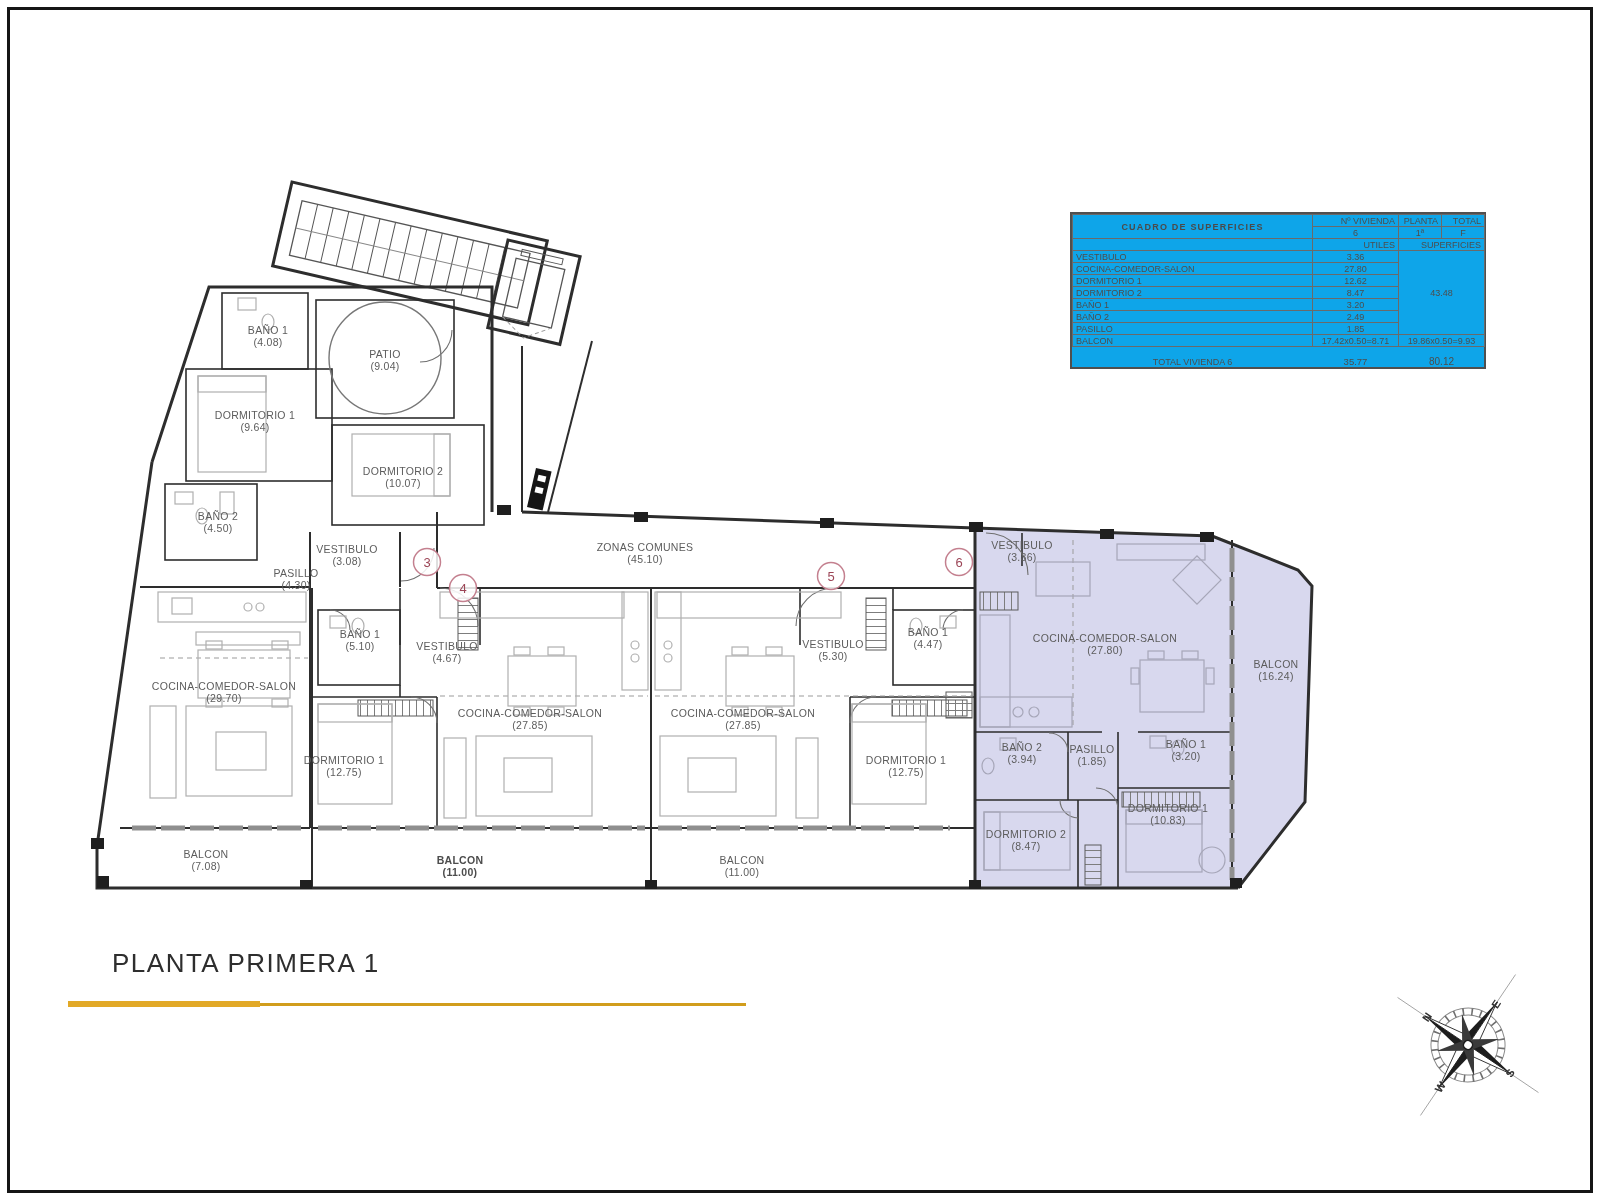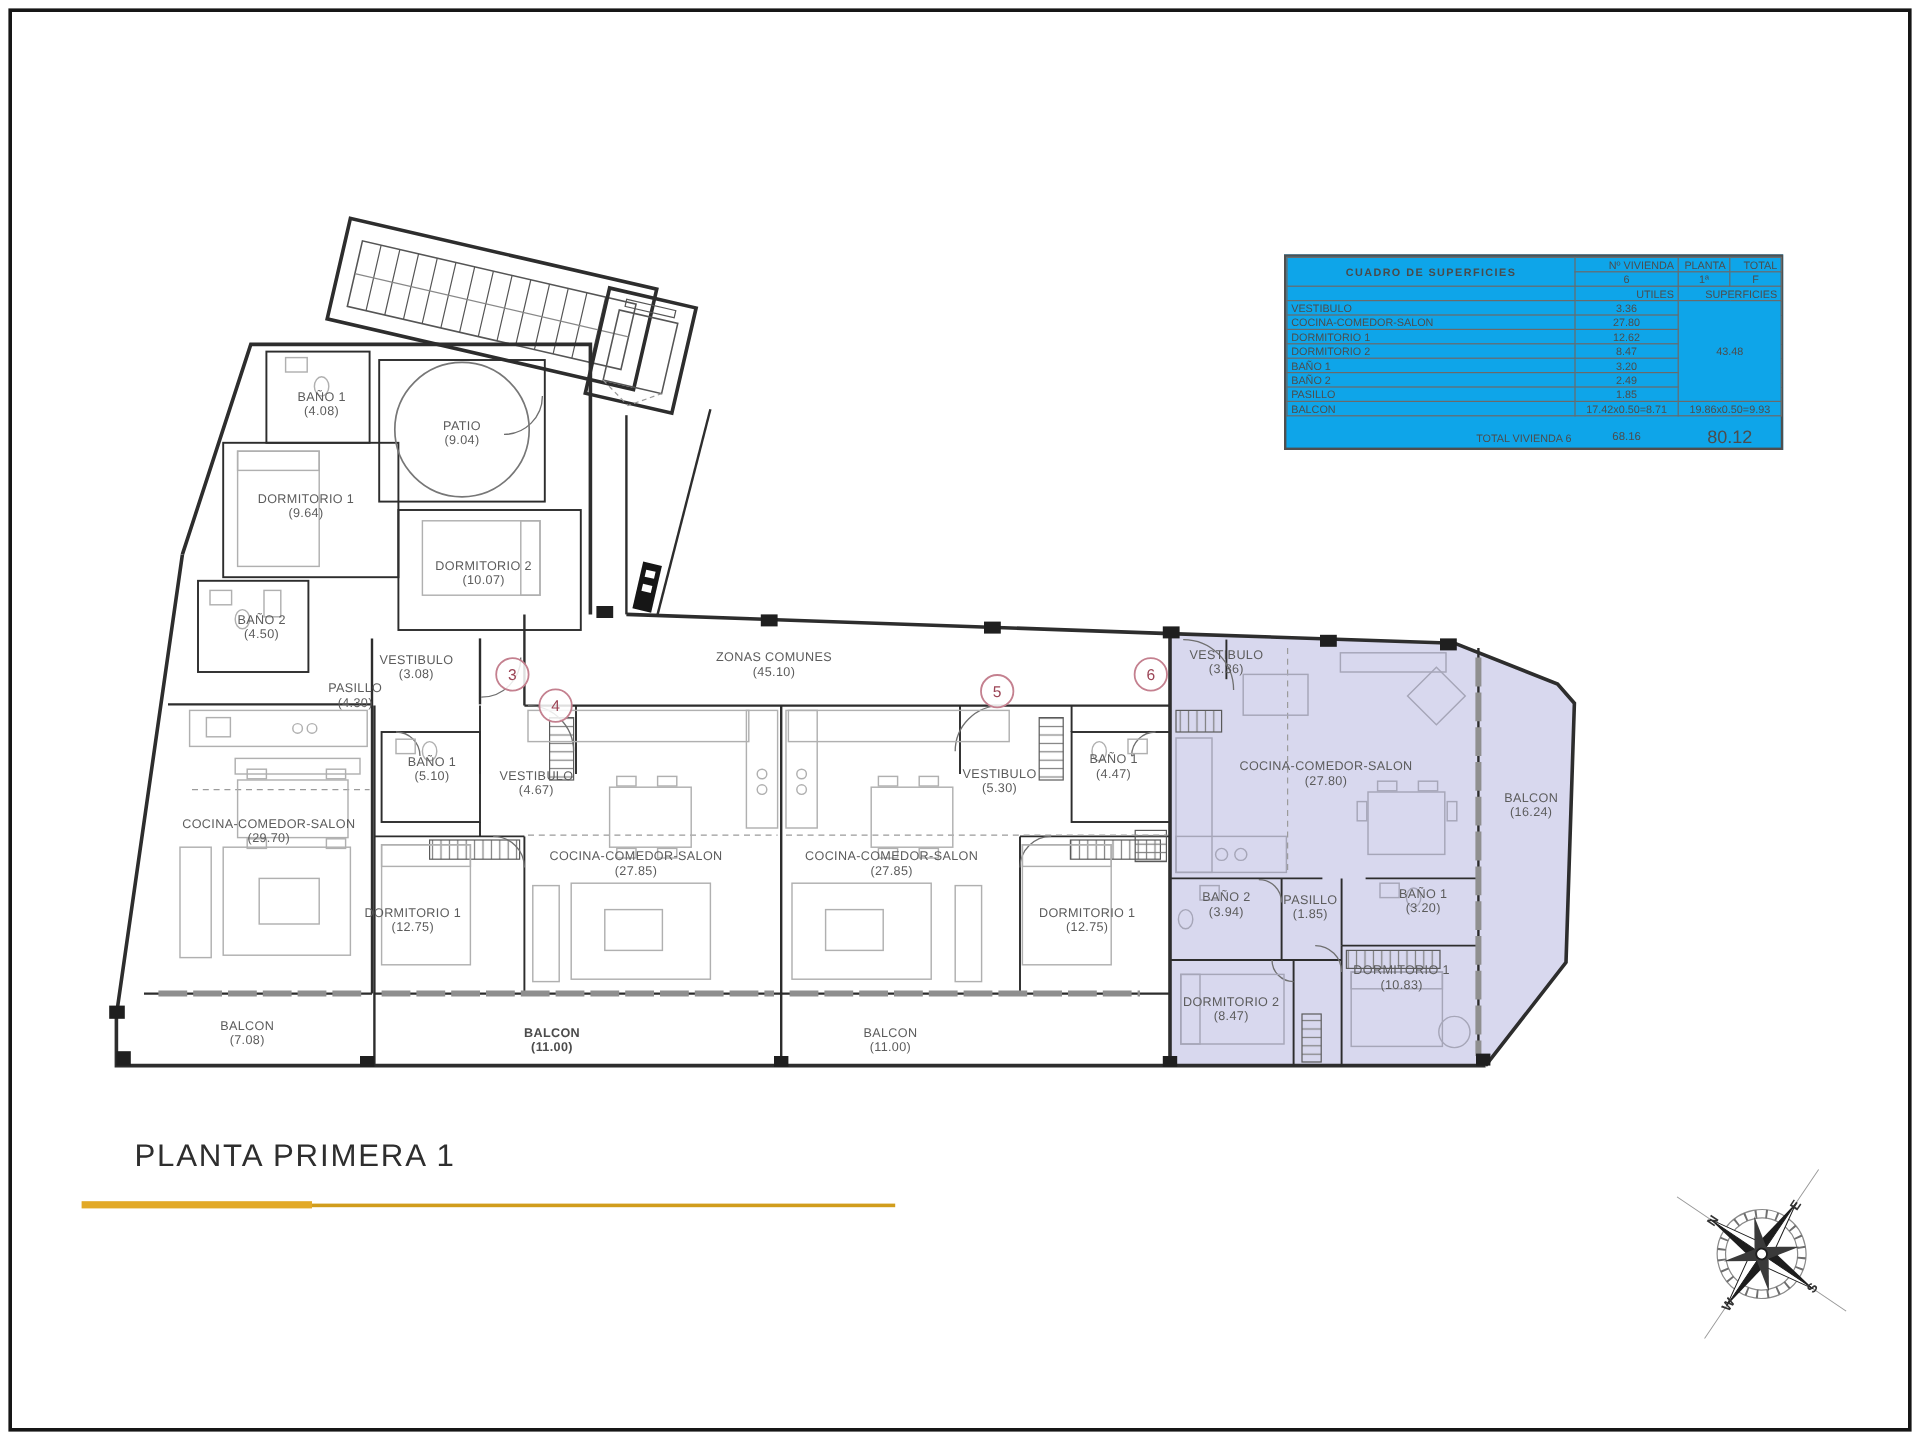--- a/index.html
+++ b/index.html
@@ -9,21 +9,21 @@
   
   .sup-wrap{position:absolute;left:1070px;top:212px;width:412px;border:2px solid #4f4f4f;
     background:#0ea5e9;}
   table.sup{border-collapse:collapse;width:100%;color:#4d4d4d;table-layout:fixed;}
   table.sup td{border:1px solid #6a6a6a;font-size:9px;height:11px;padding:0 3px;
     white-space:nowrap;overflow:hidden;}
   td.title-cell{font-size:14px;font-weight:bold;letter-spacing:1.2px;text-align:center;color:#4a4a4a;}
   td.c{text-align:center;}
   td.hdr{font-size:8px;text-align:right;}
   tr.nb td{border:none;}
-  td.total-label{text-align:right;font-size:9.5px;border:none;}
+  td.total-label{text-align:center;font-size:9.5px;border:none;}
 
   
   svg.plan{position:absolute;left:0;top:0;}
   .wall{stroke:#2d2d2d;fill:none;}
   .w3{stroke-width:3;} .w2{stroke-width:2;} .w15{stroke-width:1.6;}
   .furn{stroke:#b0b0b0;fill:none;stroke-width:1.2;}
   .furn2{stroke:#a6a6b8;fill:none;stroke-width:1.2;}
   .dash{stroke:#9b9b9b;stroke-width:1;fill:none;stroke-dasharray:5 4;}
   .win{stroke:#8f8f8f;stroke-width:5;fill:none;stroke-dasharray:24 5;}
   .arc{stroke:#6f6f6f;stroke-width:1.1;fill:none;}
@@ -394,22 +394,22 @@
       <tr>
         <td>BALCON</td>
         <td class="c">17.42x0.50=8.71</td>
         <td class="c" colspan="2">19.86x0.50=9.93</td>
       </tr>
       <tr class="nb">
           <td colspan="4" style="height:9px"></td>
         </tr>
       <tr class="nb">
         <td class="total-label">TOTAL VIVIENDA 6</td>
-        <td class="c" style="border:none;font-size:9.5px">68.16</td>
-        <td class="c" colspan="2" style="border:none;font-size:15px">80.12</td>
+        <td class="c" style="border:none;font-size:9.5px">35.77</td>
+        <td class="c" colspan="2" style="border:none;font-size:10px">80.12</td>
       </tr>
     </tbody>
   </table>
 </div>
 
 <div class="plan-title">PLANTA PRIMERA 1</div>
 <div class="u-thick" id="u-thick" style="background: rgb(226, 169, 39);"></div>
 <div class="u-thin" id="u-thin" style="background: rgb(209, 157, 28);"></div>
 
 </body></html>

